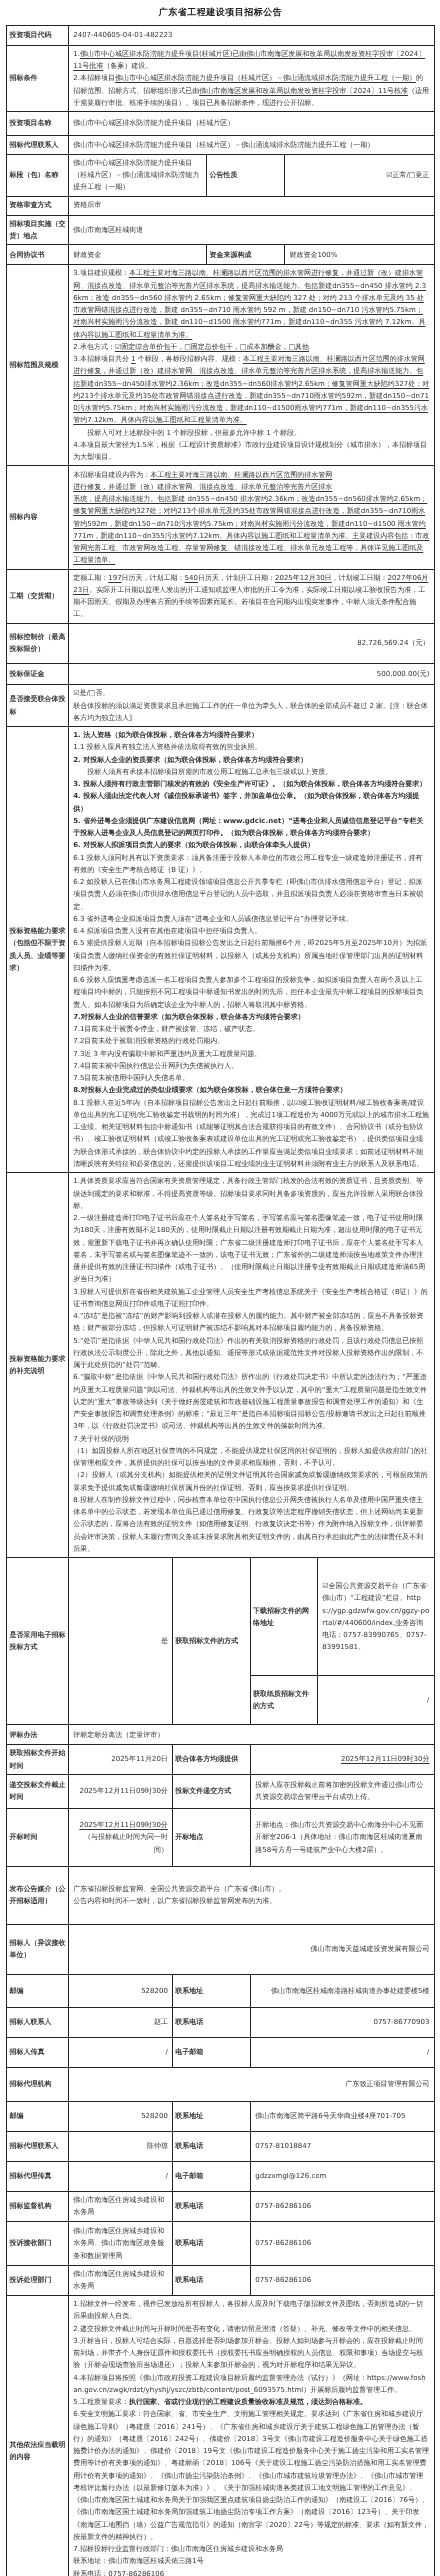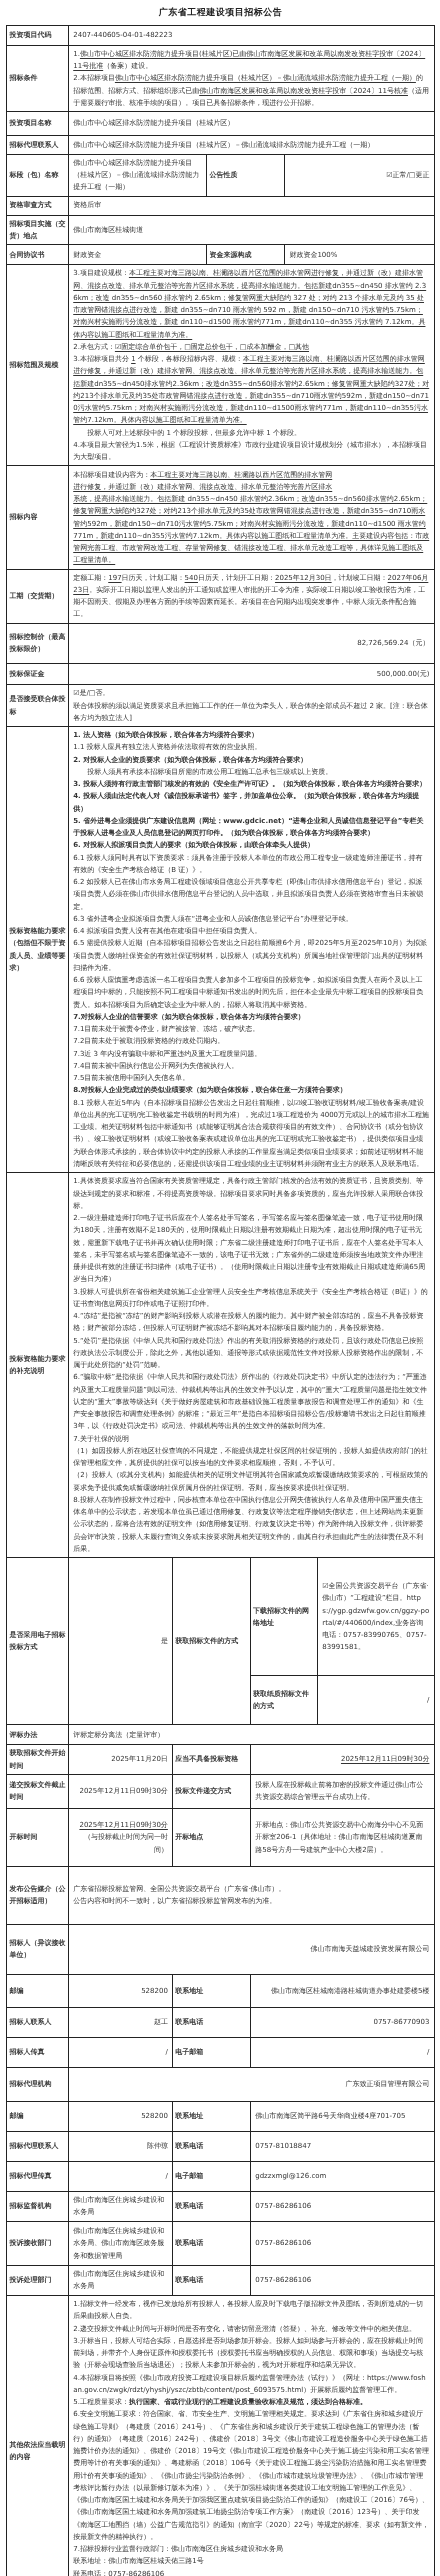--- a/index.html
+++ b/index.html
@@ -167,21 +167,21 @@
     </tr>
 
     <tr style="height:20px">
       <td class="lab">评标办法</td>
       <td colspan="6">评标定标分离法（定量评审）</td>
     </tr>
 
     <tr style="height:28px">
       <td class="lab">获取招标文件开始时间</td>
       <td class="ctr">2025年11月20日</td>
-      <td colspan="2" class="lab">应当不具备投标资格</td>
+      <td colspan="2" class="lab">联合体各方均须提供</td>
       <td colspan="3" class="ctr"><span class="u">2025年12月11日09时30分</span></td>
     </tr>
 
     <tr style="height:34px">
       <td class="lab">递交投标文件截止时间</td>
       <td class="ctr">2025年12月11日09时30分</td>
       <td colspan="2" class="lab">投标文件递交方式</td>
       <td colspan="3">投标人应在投标截止前将加密的投标文件通过佛山市公共资源交易综合管理云平台成功上传。</td>
     </tr>
 

